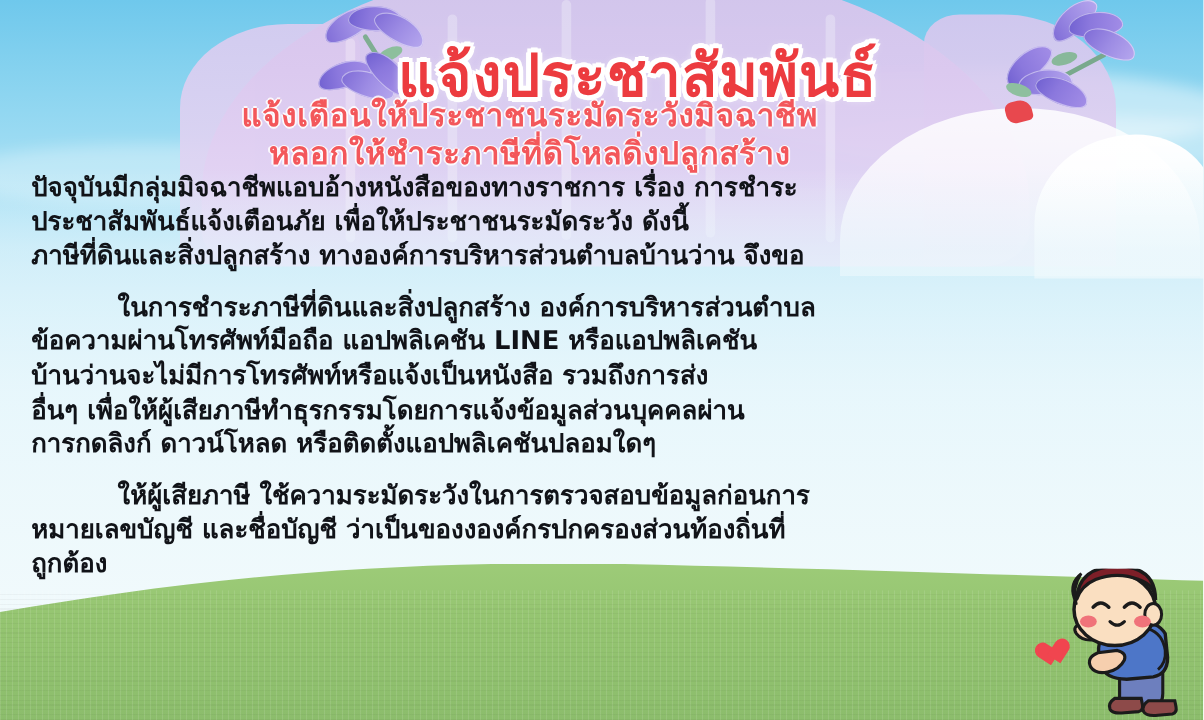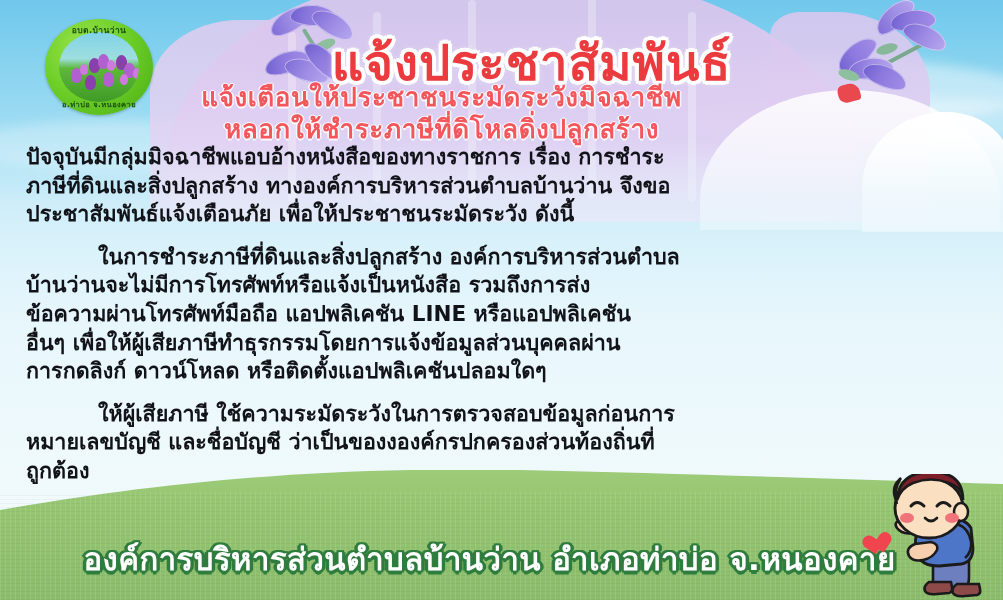--- a/index.html
+++ b/index.html
@@ -293,40 +293,20 @@
     <div class="lav-streak" style="position:absolute;left:205px;top:40px;height:190px;"></div>
     <div class="lav-streak" style="position:absolute;left:300px;top:28px;height:200px;"></div>
     <div class="lav-streak" style="position:absolute;left:420px;top:26px;height:200px;"></div>
     <div class="lav-streak" style="position:absolute;left:520px;top:40px;height:190px;"></div>
   </div>
   <div class="snow-white"></div>
   <div class="snow-white2"></div>
 
   <div class="body-wash"></div>
 
-  <div class="logo">
-    <div class="logo-ring"></div>
-    <div class="logo-inner">
-      <div class="logo-flowers">
-        <div class="lf" style="left:4px;  top:16px;"></div>
-        <div class="lf s" style="left:13px; top:12px;"></div>
-        <div class="lf d" style="left:22px; top:6px;"></div>
-        <div class="lf" style="left:31px; top:2px;"></div>
-        <div class="lf s" style="left:40px; top:8px;"></div>
-        <div class="lf d" style="left:49px; top:3px;"></div>
-        <div class="lf" style="left:57px; top:11px;"></div>
-        <div class="lf s" style="left:66px; top:16px;"></div>
-        <div class="lf d" style="left:18px; top:23px;"></div>
-        <div class="lf" style="left:36px; top:20px;"></div>
-        <div class="lf s" style="left:53px; top:22px;"></div>
-      </div>
-    </div>
-    <div class="logo-text-top">อบต.บ้านว่าน</div>
-    <div class="logo-text-bot">อ.ท่าบ่อ จ.หนองคาย</div>
-  </div>
 
   <div class="sprig" style="left:258px; top:4px; width:130px; height:95px;">
     <div class="stem" style="left:36px; top:40px; width:40px; transform:rotate(58deg);"></div>
     <div class="petal lt" style="left:10px; top:6px;  transform:rotate(-30deg);"></div>
     <div class="petal" style="left:32px; top:1px;  transform:rotate(2deg);"></div>
     <div class="petal lt" style="left:52px; top:10px; transform:rotate(30deg);"></div>
     <div class="leafy" style="left:56px; top:36px; transform:rotate(-24deg); background:#8dbf9c;"></div>
     <div class="petal" style="left:6px;  top:48px; transform:rotate(-18deg);"></div>
     <div class="petal lt" style="left:26px; top:56px; transform:rotate(18deg);"></div>
     <div class="petal" style="left:42px; top:46px; transform:rotate(46deg);"></div>
@@ -350,28 +330,28 @@
 
   <div class="subhead">
     <div>แจ้งเตือนให้ประชาชนระมัดระวังมิจฉาชีพ</div>
     <div>หลอกให้ชำระภาษีที่ดิโหลดิ่งปลูกสร้าง</div>
   </div>
 
   <div class="body-copy">
 
     <p class="para p1">
       <span class="ln">ปัจจุบันมีกลุ่มมิจฉาชีพแอบอ้างหนังสือของทางราชการ เรื่อง การชำระ</span>
+      <span class="ln">ประชาสัมพันธ์แจ้งเตือนภัย เพื่อให้ประชาชนระมัดระวัง ดังนี้</span>
       <span class="ln">ภาษีที่ดินและสิ่งปลูกสร้าง ทางองค์การบริหารส่วนตำบลบ้านว่าน จึงขอ</span>
-      <span class="ln">ประชาสัมพันธ์แจ้งเตือนภัย เพื่อให้ประชาชนระมัดระวัง ดังนี้</span>
     </p>
 
     <p class="para p2">
       <span class="ln ind">ในการชำระภาษีที่ดินและสิ่งปลูกสร้าง องค์การบริหารส่วนตำบล</span>
+      <span class="ln">ข้อความผ่านโทรศัพท์มือถือ แอปพลิเคชัน LINE หรือแอปพลิเคชัน</span>
       <span class="ln">บ้านว่านจะไม่มีการโทรศัพท์หรือแจ้งเป็นหนังสือ รวมถึงการส่ง</span>
-      <span class="ln">ข้อความผ่านโทรศัพท์มือถือ แอปพลิเคชัน LINE หรือแอปพลิเคชัน</span>
       <span class="ln">อื่นๆ เพื่อให้ผู้เสียภาษีทำธุรกรรมโดยการแจ้งข้อมูลส่วนบุคคลผ่าน</span>
       <span class="ln">การกดลิงก์ ดาวน์โหลด หรือติดตั้งแอปพลิเคชันปลอมใดๆ</span>
     </p>
 
     <p class="para p3">
       <span class="ln ind">ให้ผู้เสียภาษี ใช้ความระมัดระวังในการตรวจสอบข้อมูลก่อนการ</span>
       <span class="ln">หมายเลขบัญชี และชื่อบัญชี ว่าเป็นของงองค์กรปกครองส่วนท้องถิ่นที่</span>
       <span class="ln">ถูกต้อง</span>
     </p>
   </div>
@@ -383,21 +363,20 @@
           <stop offset="0%" stop-color="#9dcb78"></stop>
           <stop offset="35%" stop-color="#95c571"></stop>
           <stop offset="100%" stop-color="#8cbd6c"></stop>
         </linearGradient>
       </defs>
       <path d="M0,40 C140,16 300,-4 520,0 C700,4 870,10 1003,14 L1003,130 L0,130 Z" fill="url(#gg)"></path>
     </svg>
     <div class="grass-texture"></div>
   </div>
 
-  <div class="footer-text">องค์การบริหารส่วนตำบลบ้านว่าน อำเภอท่าบ่อ จ.หนองคาย</div>
 
   <div class="mascot">
     <div class="heart"></div>
     <svg width="146" height="126" viewBox="0 0 146 126">
 
       <path d="M76 78 L76 108 Q76 114 82 114 L104 114 Q112 114 112 104 L112 74 Z" fill="#6d7fbe" stroke="#1b1b1b" stroke-width="2.6"></path>
 
       <path d="M72 108 Q66 112 68 117 Q70 121 80 120 L92 119 Q96 118 95 113 L94 108 Z" fill="#8d4a49" stroke="#1b1b1b" stroke-width="2.6"></path>
       <path d="M100 110 Q94 114 96 119 Q98 123 108 122 L120 121 Q124 120 123 115 L122 110 Z" fill="#8d4a49" stroke="#1b1b1b" stroke-width="2.6"></path>
 

